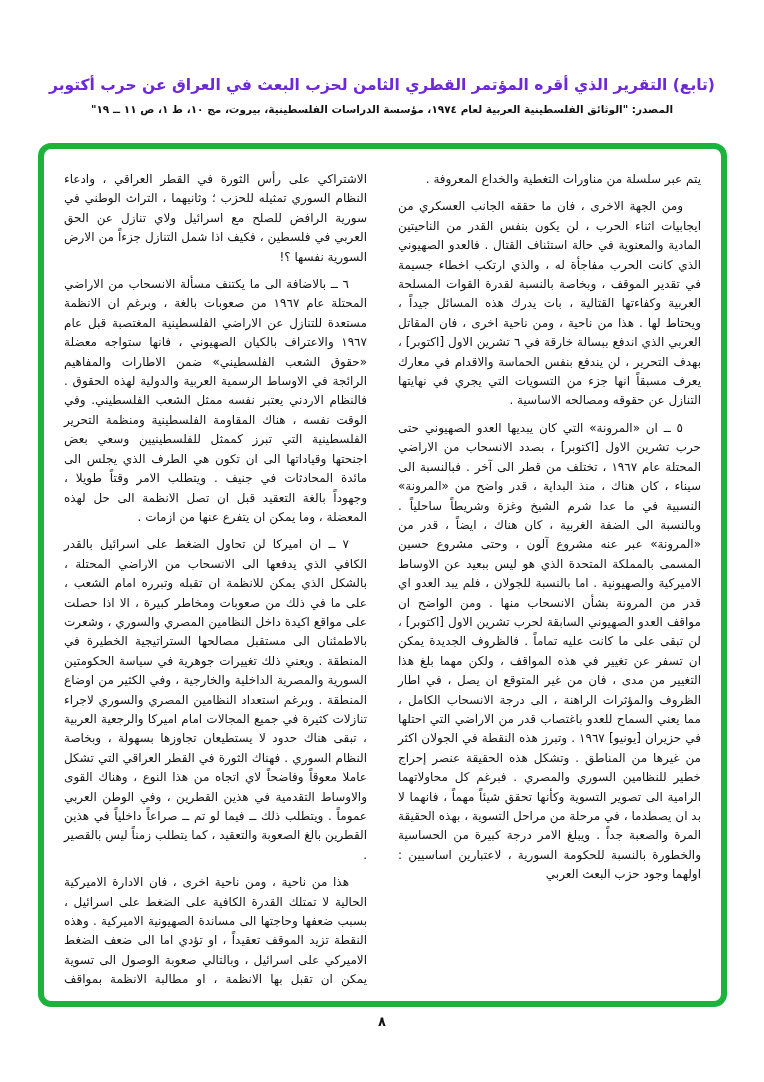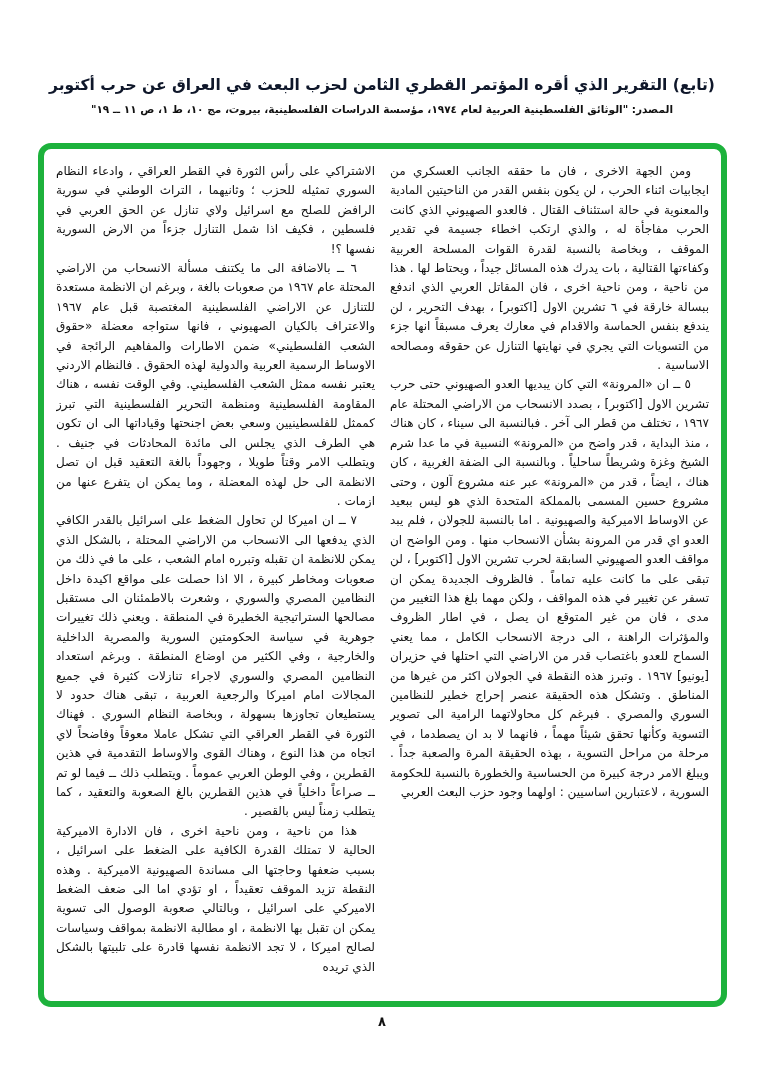--- a/index.html
+++ b/index.html
@@ -12,21 +12,21 @@
   }
   .page { position: absolute; inset: 0; overflow: hidden; }
 
   .title {
     position: absolute;
     top: 76px; left: 40px; right: 40px;
     text-align: center;
     direction: rtl;
     font-size: 15.5px;
     font-weight: bold;
-    color: #0f172a;
+    color: #6d28d9;
     letter-spacing: 0;
   }
   .source {
     position: absolute;
     top: 103px; left: 40px; right: 40px;
     text-align: center;
     direction: rtl;
     font-size: 10.5px;
     font-weight: bold;
     color: #111111;
@@ -49,21 +49,21 @@
 
   .col {
     flex: 1 1 0;
     direction: rtl;
     text-align: justify;
     font-size: 12px;
     line-height: 19.4px;
     color: #141414;
     overflow: hidden;
   }
-  .col p { margin: 0; padding: 0; text-indent: 18px; }
+  .col p { margin: 8px; padding: 0; text-indent: 18px; }
   .col p.cont { text-indent: 0; }
 
   .pagenum {
     position: absolute;
     top: 1014px; left: 0; right: 0;
     text-align: center;
     direction: rtl;
     font-size: 13px;
     font-weight: bold;
     color: #111111;
@@ -73,20 +73,21 @@
 <body>
 
 <div class="page">
 
   <div class="title">(تابع) التقرير الذي أقره المؤتمر القطري الثامن لحزب البعث في العراق عن حرب أكتوبر</div>
 
   <div class="source">المصدر: "الوثائق الفلسطينية العربية لعام ١٩٧٤، مؤسسة الدراسات الفلسطينية، بيروت، مج ١٠، ط ١، ص ١١ ــ ١٩"</div>
 
   <div class="frame" style="border-color: rgb(29, 178, 60);">
     <div class="col">
+        <p class="cont">يتم عبر سلسلة من مناورات التغطية والخداع المعروفة .</p>
         <p>ومن الجهة الاخرى ، فان ما حققه الجانب العسكري من ايجابيات اثناء الحرب ، لن يكون بنفس القدر من الناحيتين المادية والمعنوية في حالة استئناف القتال . فالعدو الصهيوني الذي كانت الحرب مفاجأة له ، والذي ارتكب اخطاء جسيمة في تقدير الموقف ، وبخاصة بالنسبة لقدرة القوات المسلحة العربية وكفاءتها القتالية ، بات يدرك هذه المسائل جيداً ، ويحتاط لها . هذا من ناحية ، ومن ناحية اخرى ، فان المقاتل العربي الذي اندفع ببسالة خارقة في ٦ تشرين الاول [اكتوبر] ، بهدف التحرير ، لن يندفع بنفس الحماسة والاقدام في معارك يعرف مسبقاً انها جزء من التسويات التي يجري في نهايتها التنازل عن حقوقه ومصالحه الاساسية .</p>
         <p>٥ ــ ان «المرونة» التي كان يبديها العدو الصهيوني حتى حرب تشرين الاول [اكتوبر] ، بصدد الانسحاب من الاراضي المحتلة عام ١٩٦٧ ، تختلف من قطر الى آخر . فبالنسبة الى سيناء ، كان هناك ، منذ البداية ، قدر واضح من «المرونة» النسبية في ما عدا شرم الشيخ وغزة وشريطاً ساحلياً . وبالنسبة الى الضفة الغربية ، كان هناك ، ايضاً ، قدر من «المرونة» عبر عنه مشروع آلون ، وحتى مشروع حسين المسمى بالمملكة المتحدة الذي هو ليس ببعيد عن الاوساط الاميركية والصهيونية . اما بالنسبة للجولان ، فلم يبد العدو اي قدر من المرونة بشأن الانسحاب منها . ومن الواضح ان مواقف العدو الصهيوني السابقة لحرب تشرين الاول [اكتوبر] ، لن تبقى على ما كانت عليه تماماً . فالظروف الجديدة يمكن ان تسفر عن تغيير في هذه المواقف ، ولكن مهما بلغ هذا التغيير من مدى ، فان من غير المتوقع ان يصل ، في اطار الظروف والمؤثرات الراهنة ، الى درجة الانسحاب الكامل ، مما يعني السماح للعدو باغتصاب قدر من الاراضي التي احتلها في حزيران [يونيو] ١٩٦٧ . وتبرز هذه النقطة في الجولان اكثر من غيرها من المناطق . وتشكل هذه الحقيقة عنصر إحراج خطير للنظامين السوري والمصري . فبرغم كل محاولاتهما الرامية الى تصوير التسوية وكأنها تحقق شيئاً مهماً ، فانهما لا بد ان يصطدما ، في مرحلة من مراحل التسوية ، بهذه الحقيقة المرة والصعبة جداً . ويبلغ الامر درجة كبيرة من الحساسية والخطورة بالنسبة للحكومة السورية ، لاعتبارين اساسيين : اولهما وجود حزب البعث العربي</p>
       </div>
     <div class="col">
         <p class="cont">الاشتراكي على رأس الثورة في القطر العراقي ، وادعاء النظام السوري تمثيله للحزب ؛ وثانيهما ، التراث الوطني في سورية الرافض للصلح مع اسرائيل ولاي تنازل عن الحق العربي في فلسطين ، فكيف اذا شمل التنازل جزءاً من الارض السورية نفسها ؟!</p>
         <p>٦ ــ بالاضافة الى ما يكتنف مسألة الانسحاب من الاراضي المحتلة عام ١٩٦٧ من صعوبات بالغة ، وبرغم ان الانظمة مستعدة للتنازل عن الاراضي الفلسطينية المغتصبة قبل عام ١٩٦٧ والاعتراف بالكيان الصهيوني ، فانها ستواجه معضلة «حقوق الشعب الفلسطيني» ضمن الاطارات والمفاهيم الرائجة في الاوساط الرسمية العربية والدولية لهذه الحقوق . فالنظام الاردني يعتبر نفسه ممثل الشعب الفلسطيني. وفي الوقت نفسه ، هناك المقاومة الفلسطينية ومنظمة التحرير الفلسطينية التي تبرز كممثل للفلسطينيين وسعي بعض اجنحتها وقياداتها الى ان تكون هي الطرف الذي يجلس الى مائدة المحادثات في جنيف . ويتطلب الامر وقتاً طويلا ، وجهوداً بالغة التعقيد قبل ان تصل الانظمة الى حل لهذه المعضلة ، وما يمكن ان يتفرع عنها من ازمات .</p>
         <p>٧ ــ ان اميركا لن تحاول الضغط على اسرائيل بالقدر الكافي الذي يدفعها الى الانسحاب من الاراضي المحتلة ، بالشكل الذي يمكن للانظمة ان تقبله وتبرره امام الشعب ، على ما في ذلك من صعوبات ومخاطر كبيرة ، الا اذا حصلت على مواقع اكيدة داخل النظامين المصري والسوري ، وشعرت بالاطمئنان الى مستقبل مصالحها الستراتيجية الخطيرة في المنطقة . ويعني ذلك تغييرات جوهرية في سياسة الحكومتين السورية والمصرية الداخلية والخارجية ، وفي الكثير من اوضاع المنطقة . وبرغم استعداد النظامين المصري والسوري لاجراء تنازلات كثيرة في جميع المجالات امام اميركا والرجعية العربية ، تبقى هناك حدود لا يستطيعان تجاوزها بسهولة ، وبخاصة النظام السوري . فهناك الثورة في القطر العراقي التي تشكل عاملا معوقاً وفاضحاً لاي اتجاه من هذا النوع ، وهناك القوى والاوساط التقدمية في هذين القطرين ، وفي الوطن العربي عموماً . ويتطلب ذلك ــ فيما لو تم ــ صراعاً داخلياً في هذين القطرين بالغ الصعوبة والتعقيد ، كما يتطلب زمناً ليس بالقصير .</p>
         <p>هذا من ناحية ، ومن ناحية اخرى ، فان الادارة الاميركية الحالية لا تمتلك القدرة الكافية على الضغط على اسرائيل ، بسبب ضعفها وحاجتها الى مساندة الصهيونية الاميركية . وهذه النقطة تزيد الموقف تعقيداً ، او تؤدي اما الى ضعف الضغط الاميركي على اسرائيل ، وبالتالي صعوبة الوصول الى تسوية يمكن ان تقبل بها الانظمة ، او مطالبة الانظمة بمواقف وسياسات لصالح اميركا ، لا تجد الانظمة نفسها قادرة على تلبيتها بالشكل الذي تريده</p>
       </div>
   </div>

